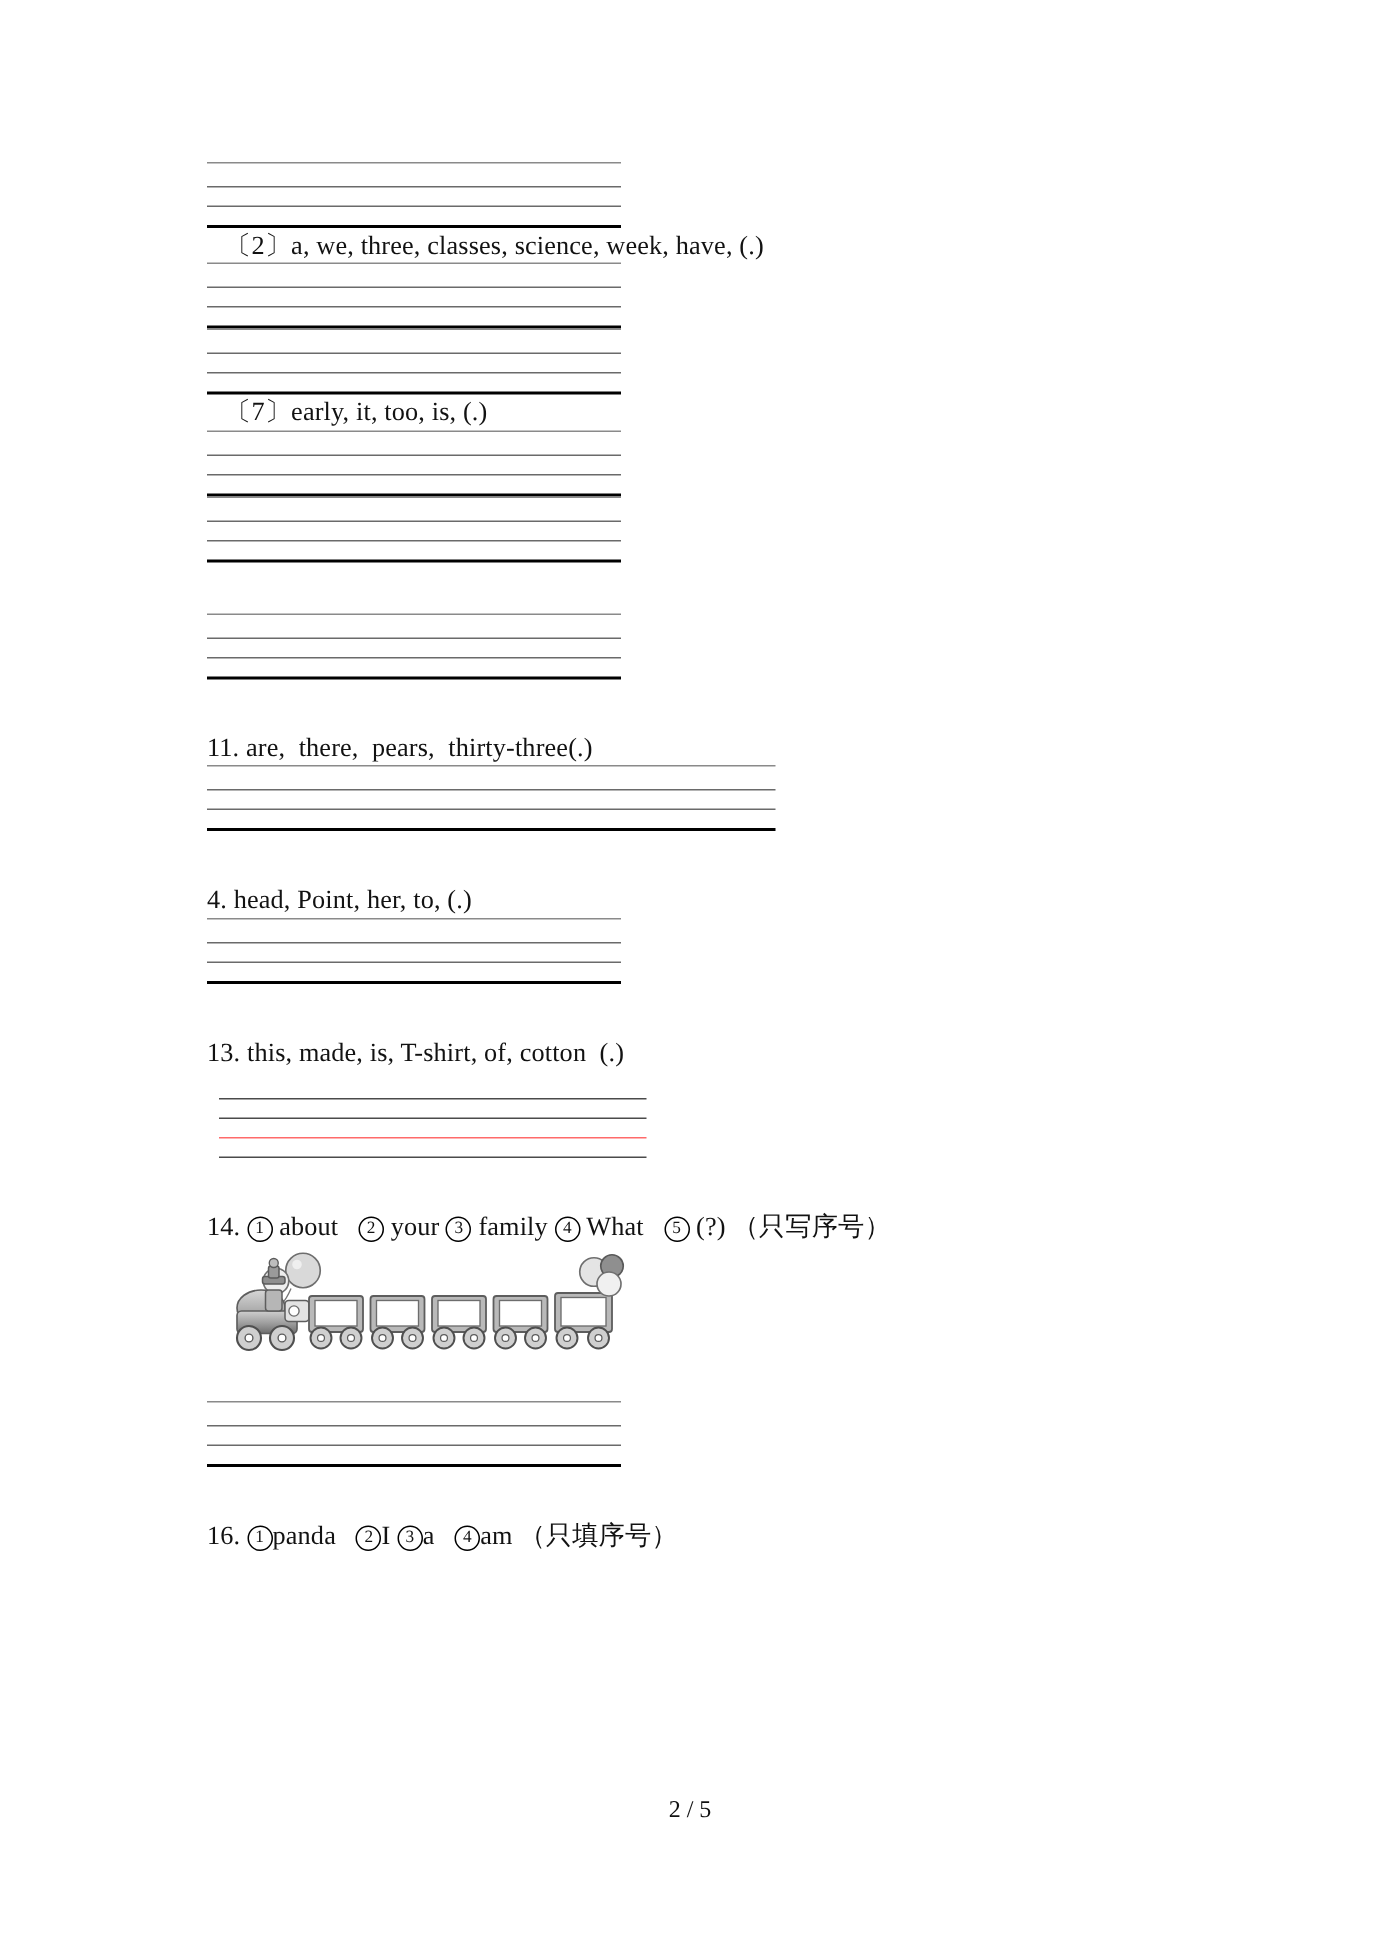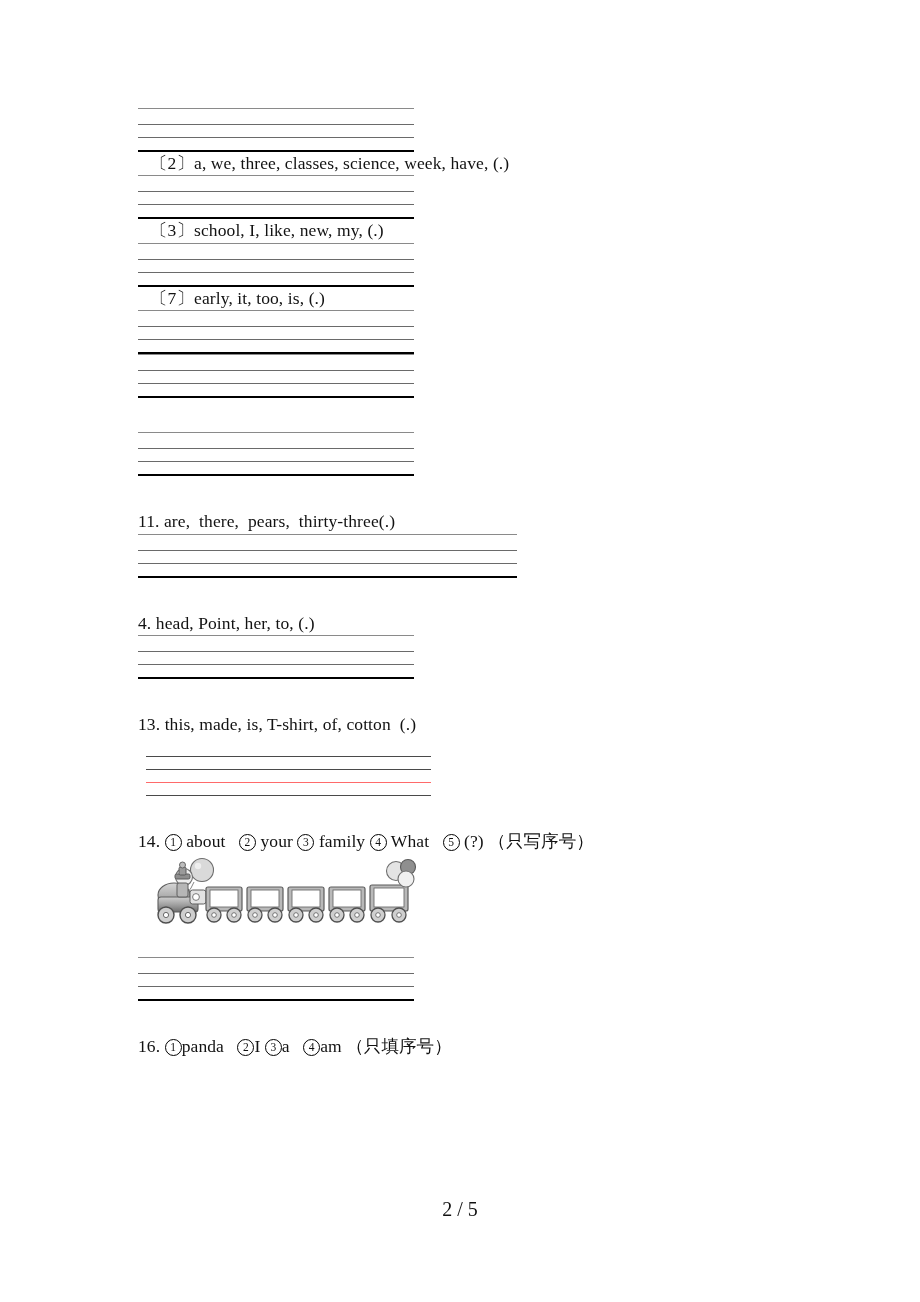--- a/index.html
+++ b/index.html
@@ -89,21 +89,21 @@
     margin-top: 4px;
   }
 
   
   .footer {
     position: absolute;
     left: 0;
     top: 1198px;
     width: 920px;
     text-align: center;
-    font-size: 20px;
+    font-size: 16px;
     color: #111;
     font-family: "Liberation Serif", serif;
   }
 </style>
 </head>
 <body>
 
 <div class="page">
   <div class="content">
 
@@ -121,21 +121,20 @@
     <div class="rules" style="width:276px;">
       <div class="rule r1"></div>
       <div class="sp-a"></div>
       <div class="rule r2"></div>
       <div class="sp-b"></div>
       <div class="rule r3"></div>
       <div class="sp-c"></div>
       <div class="rule r4"></div>
     </div>
 
-    <div class="qtext sub">〔3〕school, I, like, new, my, (.)</div>
     <div class="rules" style="width:276px;">
       <div class="rule r1"></div>
       <div class="sp-a"></div>
       <div class="rule r2"></div>
       <div class="sp-b"></div>
       <div class="rule r3"></div>
       <div class="sp-c"></div>
       <div class="rule r4"></div>
     </div>
 

